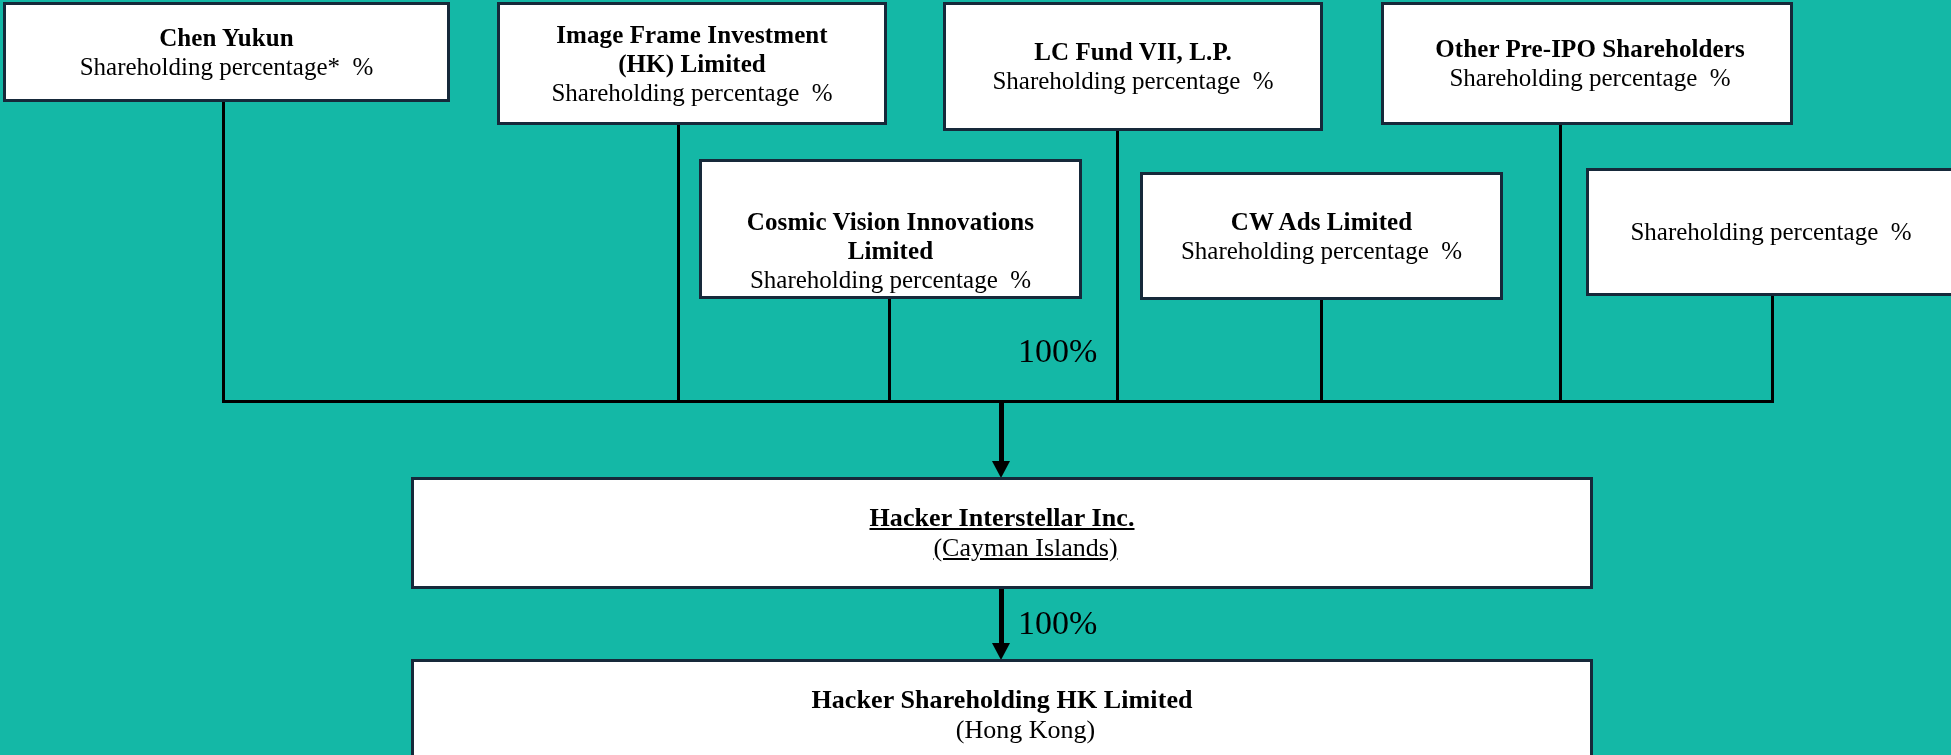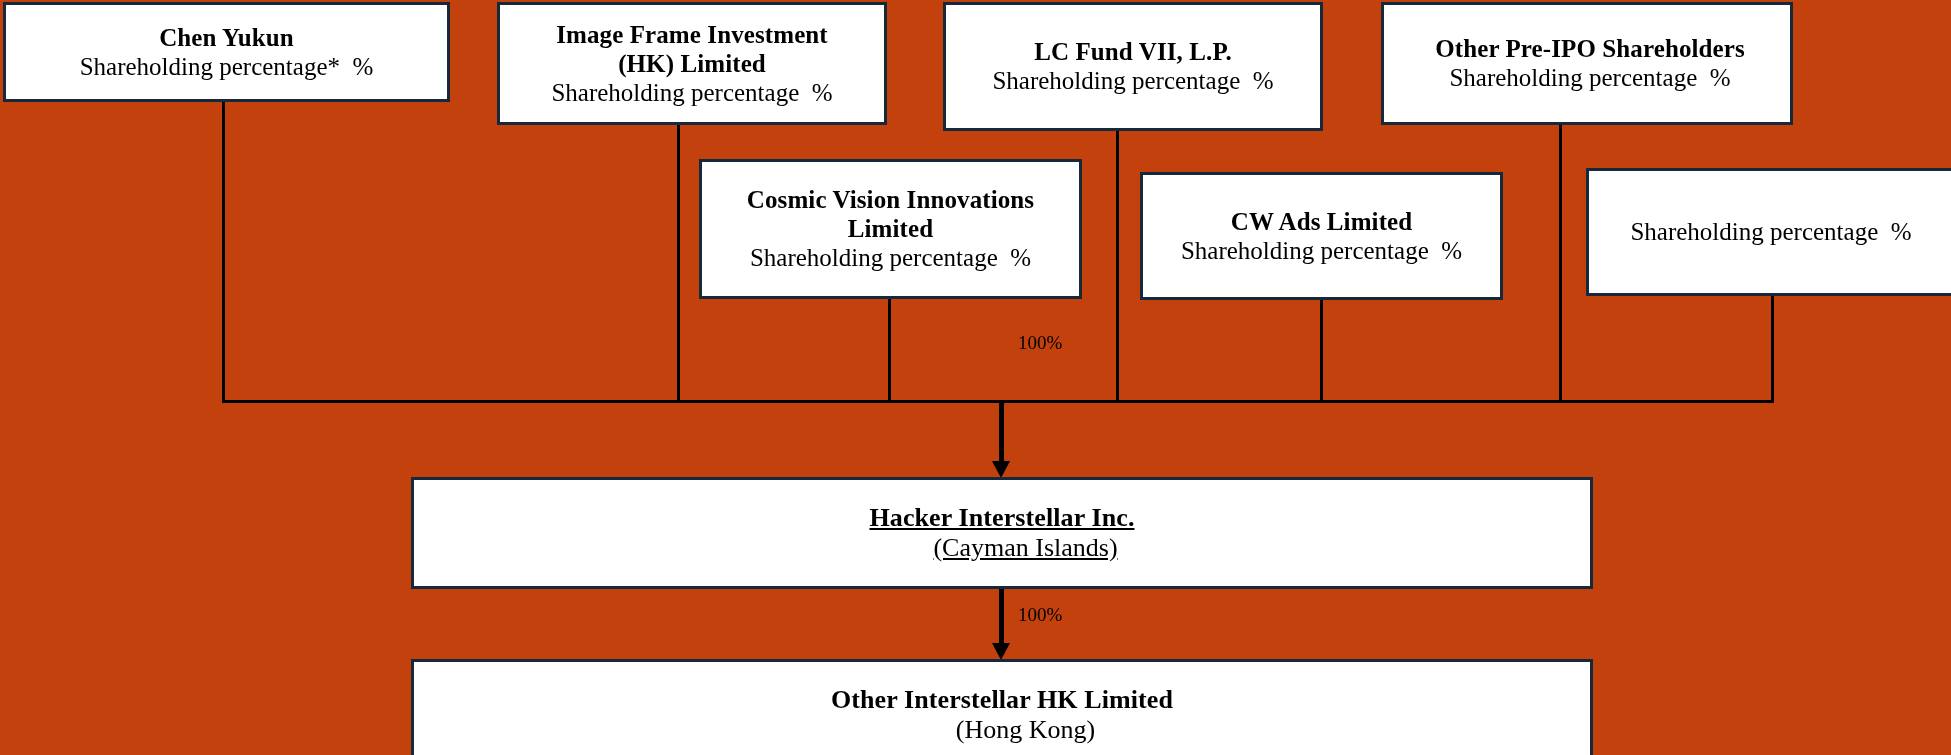--- a/index.html
+++ b/index.html
@@ -1,17 +1,17 @@
 <!DOCTYPE html>
 <html><head>
 <meta charset="utf-8">
 <style>
   html,body{margin:0;padding:0;background:#ffffff;}
   body{font-family:"Liberation Serif","DejaVu Serif",serif;}
-  #canvas{position:relative;width:1951px;height:755px;background:#c2410c;overflow:hidden;}
+  #canvas{position:relative;width:1951px;height:755px;background:#14b8a6;overflow:hidden;}
 
   .node{
     position:absolute;
     box-sizing:border-box;
     border:3px solid #16293a;
     background:#ffffff;
     display:flex;
     flex-direction:column;
     align-items:center;
     justify-content:center;
@@ -44,21 +44,21 @@
   .arrowwrap .head{
     position:absolute;
     left:-7px;
     width:0;height:0;
     border-left:9px solid transparent;
     border-right:9px solid transparent;
     border-top:17px solid #000000;
   }
   .pctlabel{
     position:absolute;
-    font-size:19px;
+    font-size:34px;
     color:#000000;
     white-space:nowrap;
   }
 </style>
 </head>
 <body>
 
 <div id="canvas">
 
   <div class="node" style="left:3px;top:2px;width:447px;height:100px;">
@@ -74,21 +74,21 @@
   <div class="node" style="left:931px;top:2px;width:380px;height:129px;margin-left:12px;">
     <div class="ttl">LC Fund VII, L.P.</div>
     <div class="sub">Shareholding percentage  %</div>
   </div>
 
   <div class="node" style="left:1381px;top:2px;width:412px;height:123px;padding-left:12px;">
     <div class="ttl">Other Pre-IPO Shareholders</div>
     <div class="sub">Shareholding percentage  %</div>
   </div>
 
-  <div class="node" style="left:699px;top:159px;width:383px;height:140px;">
+  <div class="node" style="left:699px;top:159px;width:383px;height:140px;justify-content:flex-end;">
     <div class="ttl">Cosmic Vision Innovations<br>Limited</div>
     <div class="sub">Shareholding percentage  %</div>
   </div>
 
   <div class="node" style="left:1140px;top:172px;width:363px;height:128px;justify-content:center;">
     <div class="ttl">CW Ads Limited</div>
     <div class="sub">Shareholding percentage  %</div>
   </div>
 
   <div class="node" style="left:1586px;top:168px;width:370px;height:128px;">
@@ -117,17 +117,17 @@
     <div class="sub">(Cayman Islands)</div>
   </div>
 
   <div class="arrowwrap" style="left:999px;top:589px;width:5px;height:72px;">
     <div class="stem" style="height:56px;"></div>
     <div class="head" style="top:54px;"></div>
   </div>
   <div class="pctlabel" style="left:1018px;top:604px;">100%</div>
 
   <div class="node entity" style="left:411px;top:659px;width:1182px;height:112px;">
-    <div class="ttl">Other Interstellar HK Limited</div>
+    <div class="ttl">Hacker Shareholding HK Limited</div>
     <div class="sub">(Hong Kong)</div>
   </div>
 
 </div>
 
 </body></html>

